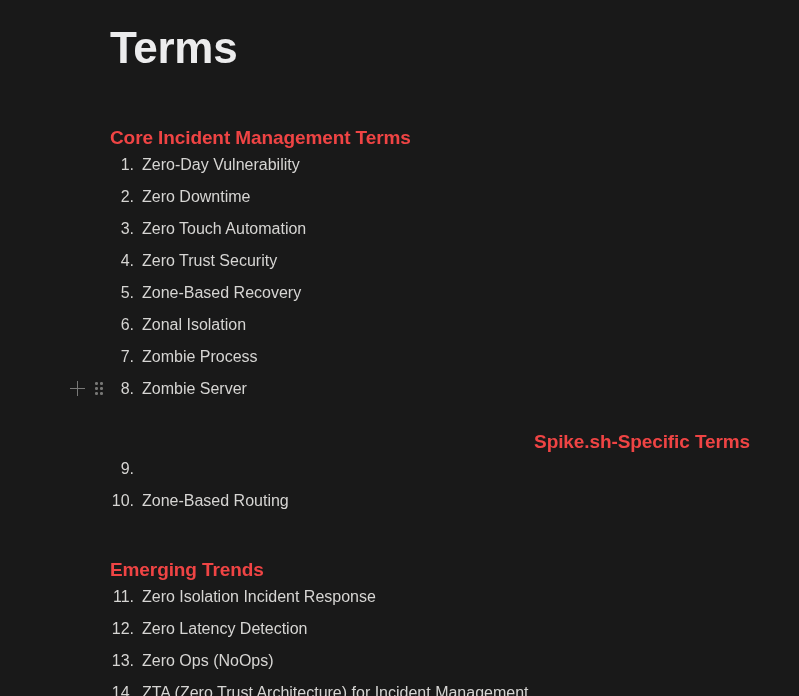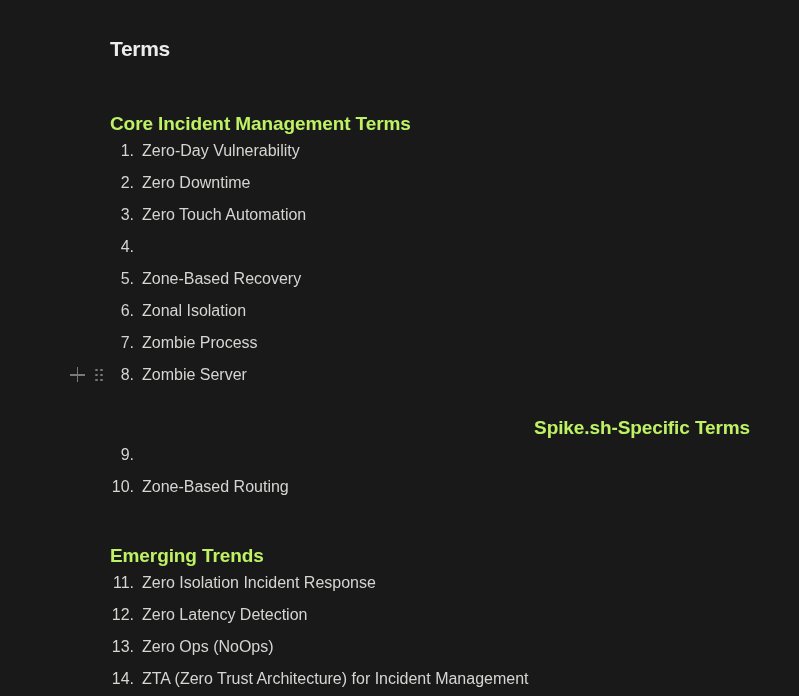--- a/index.html
+++ b/index.html
@@ -22,32 +22,32 @@
     background: #191919;
     box-sizing: border-box;
   }
   .content {
     position: absolute;
     left: 110px;
     top: 0;
     width: 640px;
   }
   .doc-title {
-    font-size: 21px;
+    font-size: 44px;
     font-weight: bold;
     color: #ececed;
     letter-spacing: -0.3px;
     margin: 0;
-    padding-top: 36px;
+    padding-top: 22px;
     line-height: 1.2;
   }
   .section-heading {
     font-size: 19px;
     font-weight: bold;
-    color: #bef264;
+    color: #ef4444;
     letter-spacing: -0.1px;
     margin: 0;
   }
   .sec-1 { margin-top: 52px; }
   .sec-2 { margin-top: 26px; text-align: right; }
   .sec-3 { margin-top: 42px; }
 
   ol.list {
     list-style: none;
     margin: 0;
@@ -149,20 +149,21 @@
       <li>
         <span class="num">2.</span>
         <span>Zero Downtime</span>
       </li>
       <li>
         <span class="num">3.</span>
         <span>Zero Touch Automation</span>
       </li>
       <li>
         <span class="num">4.</span>
+        <span>Zero Trust Security</span>
       </li>
       <li>
         <span class="num">5.</span>
         <span>Zone-Based Recovery</span>
       </li>
       <li>
         <span class="num">6.</span>
         <span>Zonal Isolation</span>
       </li>
       <li>

